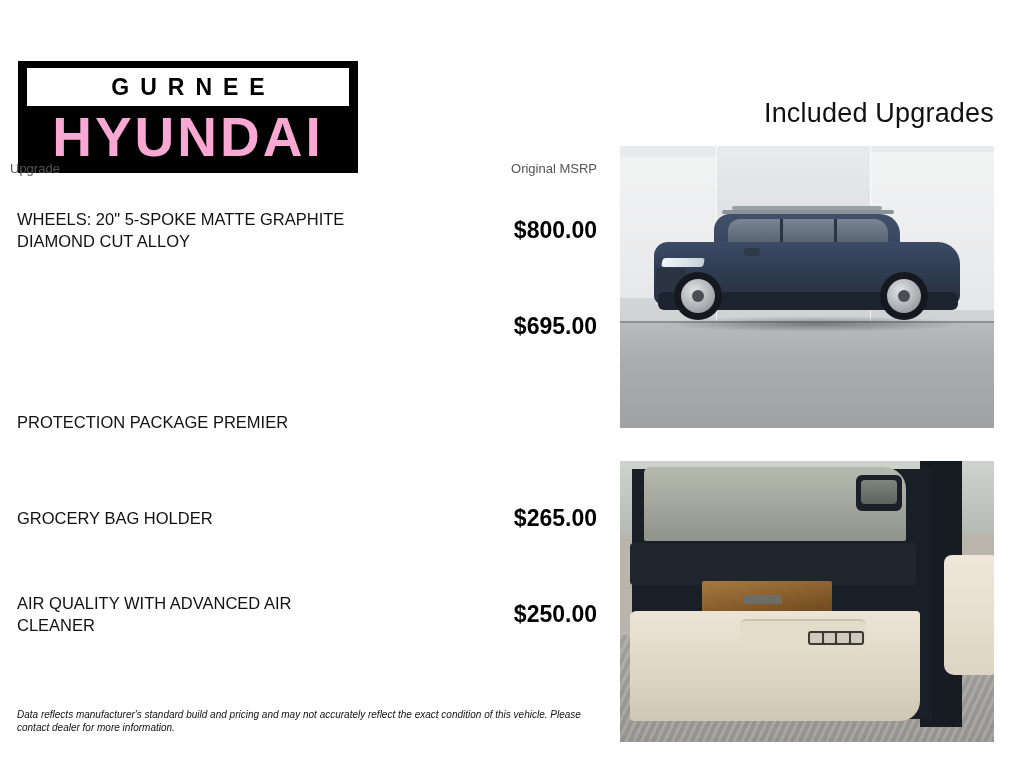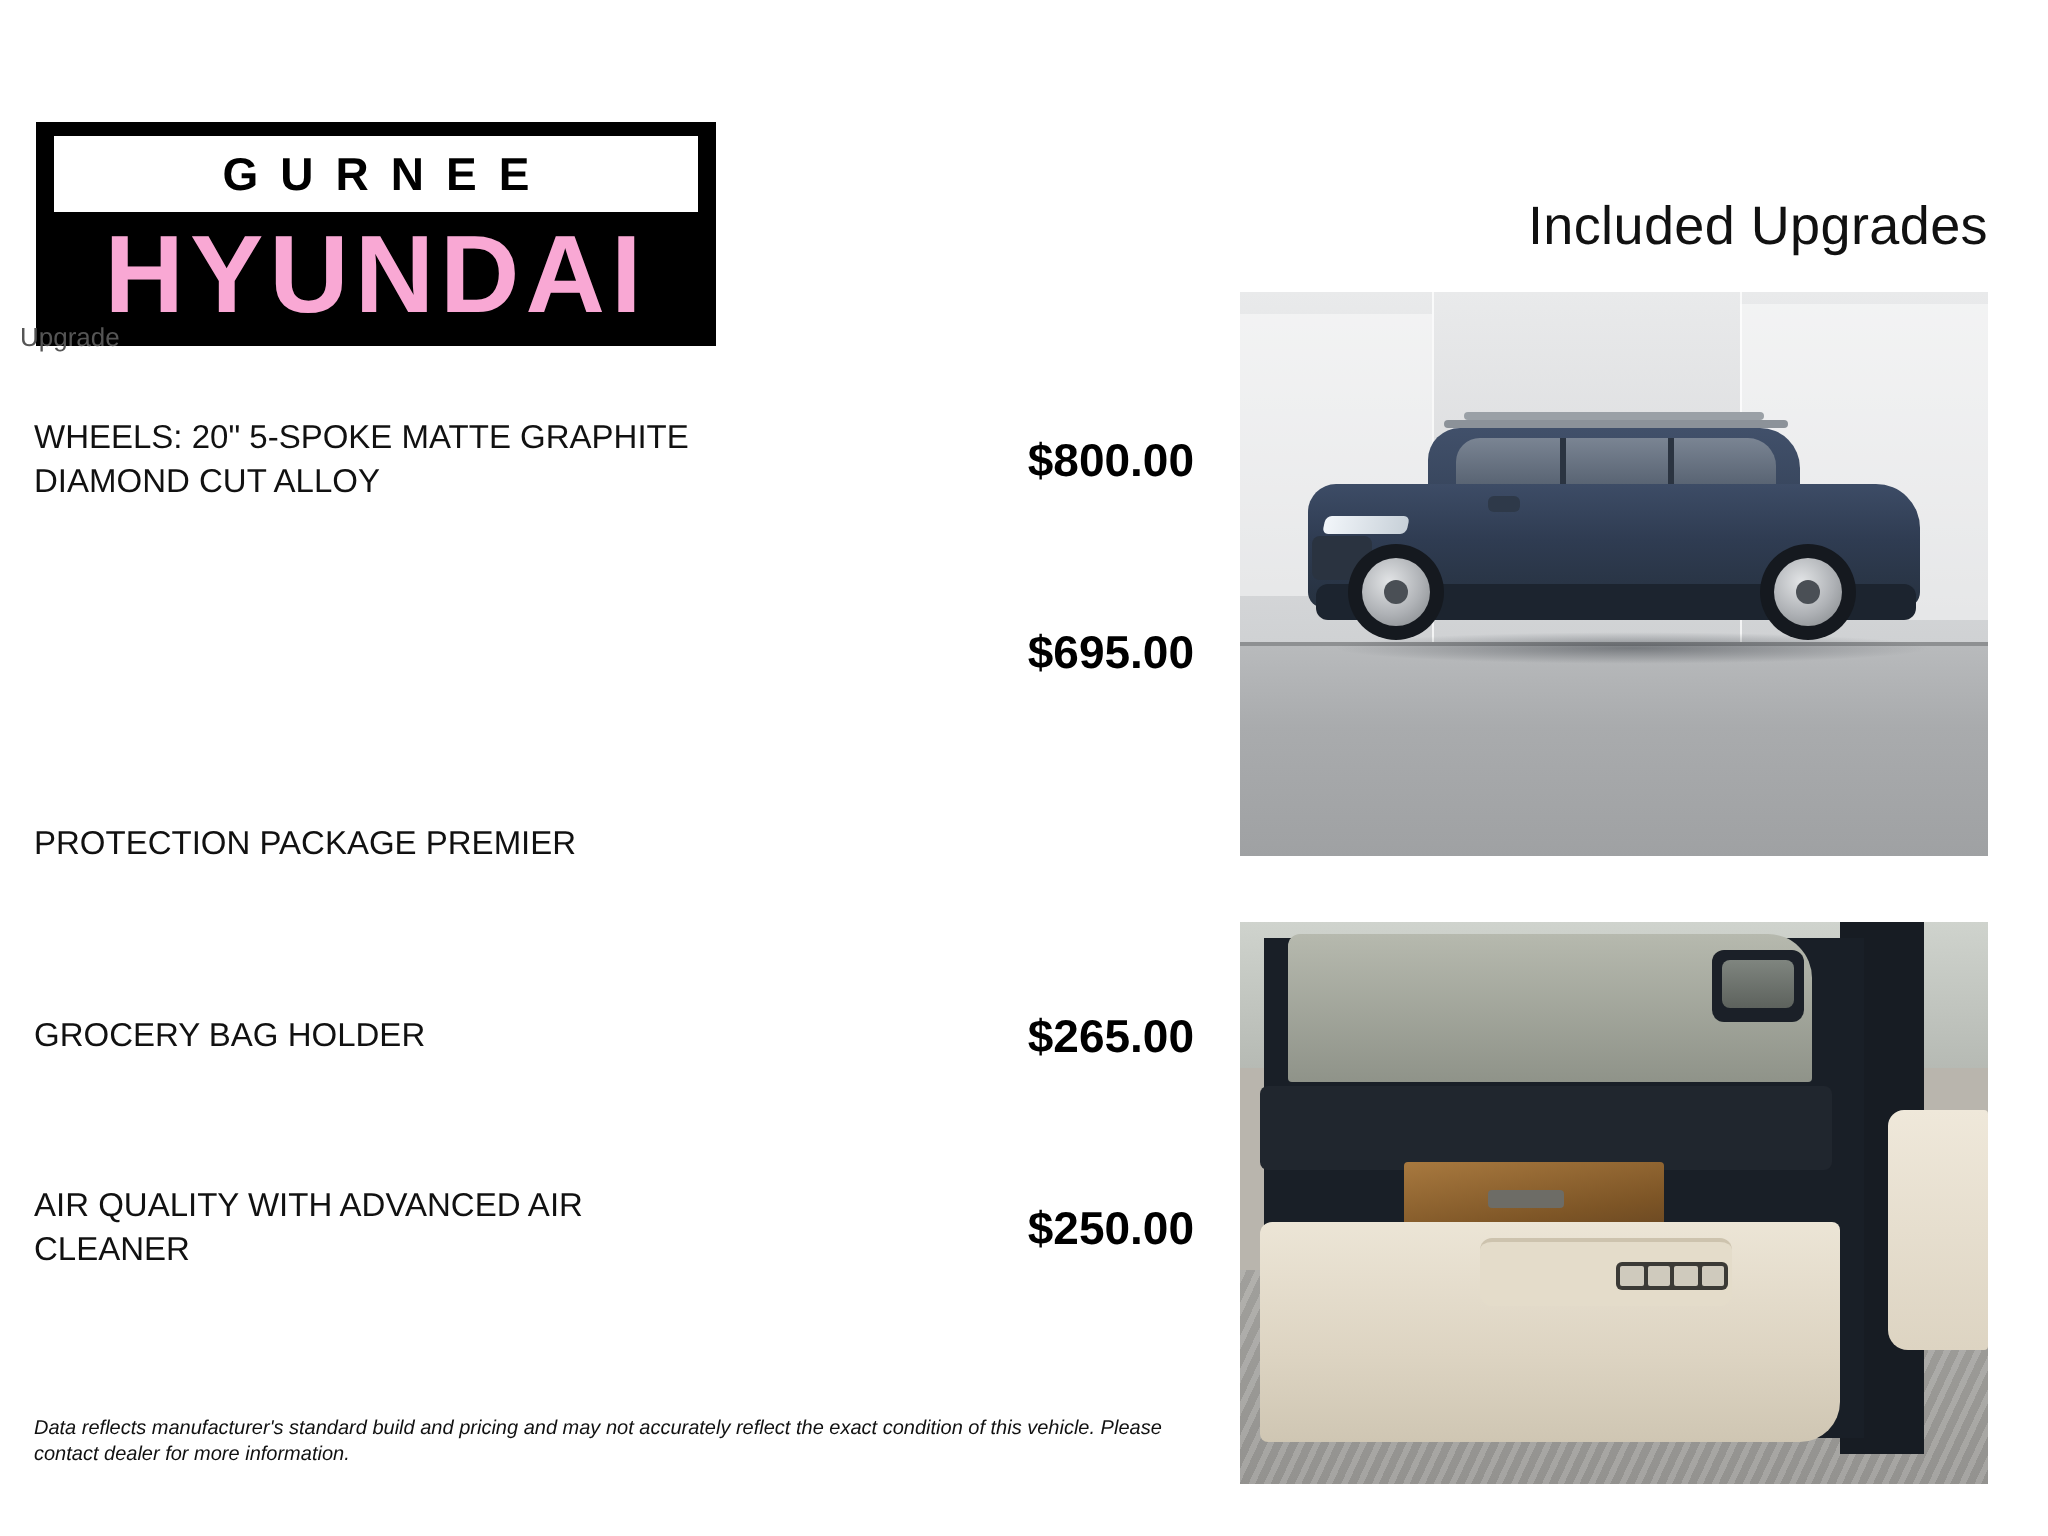--- a/index.html
+++ b/index.html
@@ -469,20 +469,21 @@
     </div>
   </div>
 
   <div class="page-title">Included Upgrades</div>
 </div>
 
 <div class="table-area">
 
   <div class="col-headers">
     <div class="col-head-upgrade">Upgrade</div>
+    <div class="col-head-msrp">Original MSRP</div>
   </div>
 
   <div class="rows">
 
     <div class="row">
       <div class="row-label">WHEELS: 20" 5-SPOKE MATTE GRAPHITE DIAMOND CUT ALLOY</div>
       <div class="row-price">$800.00</div>
     </div>
 
     <div class="row">

